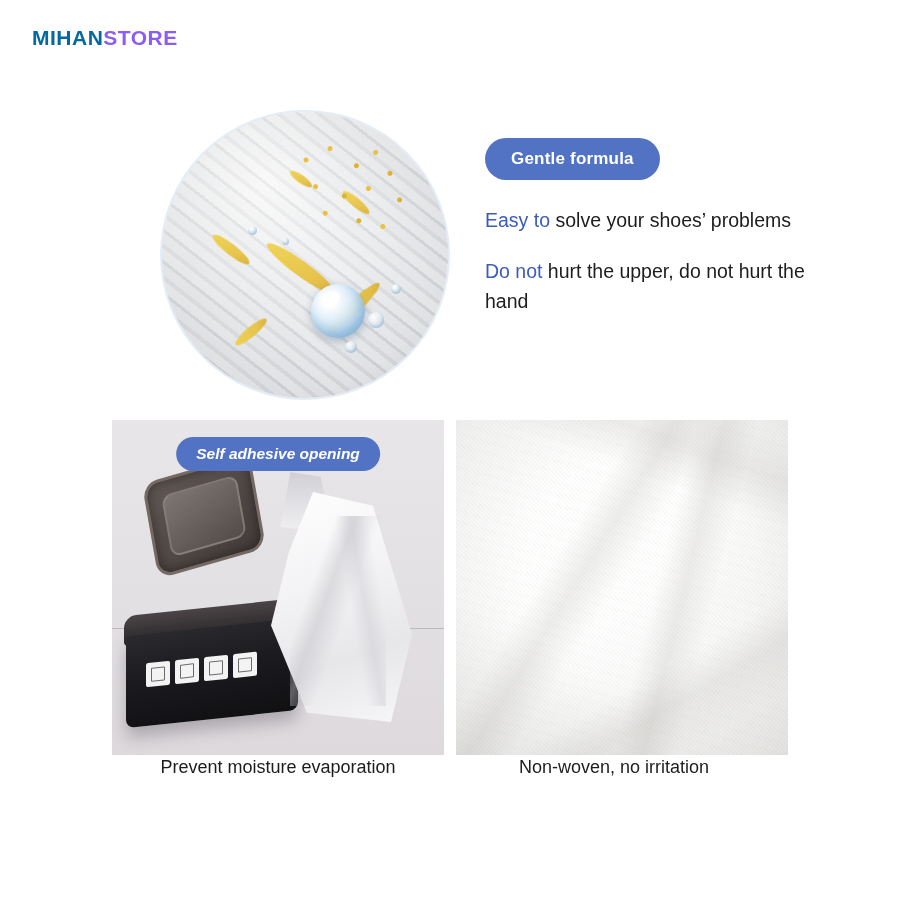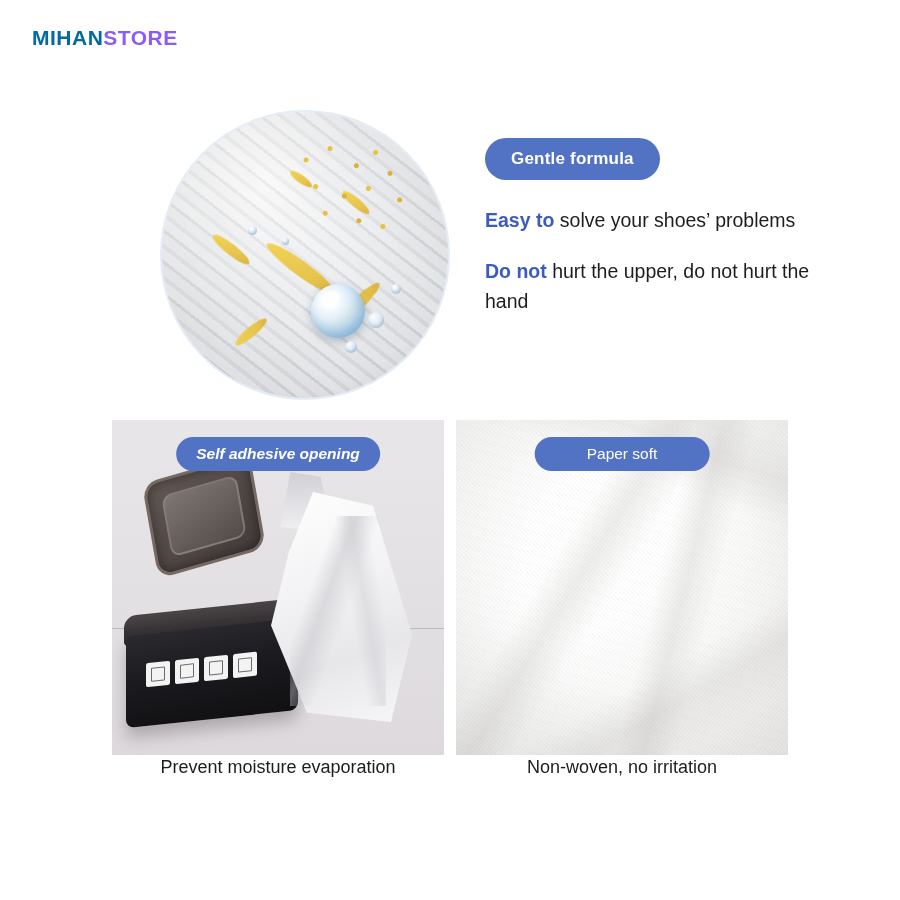--- a/index.html
+++ b/index.html
@@ -154,21 +154,21 @@
     border-radius: 22px;
     letter-spacing: 0.2px;
   }
   .hero-line {
     font-size: 19.5px;
     color: #1d1d1f;
     line-height: 1.5;
     margin-top: 26px;
   }
   .hero-line.second { margin-top: 22px; }
-  .hero-line .accent { color: #3b5bbf; font-weight: 700; margin-top: 47px; }
+  .hero-line .accent { color: #3b5bbf; font-weight: 400; margin-top: 47px; }
 
   
   .panels {
     position: absolute;
     top: 420px;
     left: 112px;
     width: 676px;
     height: 335px;
     display: flex;
     gap: 12px;
@@ -350,21 +350,21 @@
     padding: 8px 52px;
   }
 
   
   .captions {
     position: absolute;
     top: 757px;
     left: 112px;
     width: 676px;
     display: flex;
-    gap: 12px;
+    gap: 4px;
   }
   .caption {
     width: 332px;
     text-align: center;
     font-size: 18px;
     color: #1d1d1f;
   }
 </style>
 </head>
 <body>
@@ -425,21 +425,20 @@
       </div>
       <div class="wipe-sheet"></div>
       <div class="wipe-fold"></div>
       <div class="badge badge-left">Self adhesive opening</div>
     </div>
 
     <div class="panel panel-paper">
       <div class="paper-noise"></div>
       <div class="paper-folds"></div>
       <div class="paper-vignette"></div>
-      <div class="badge badge-right">Paper soft</div>
     </div>
   </div>
 
   <div class="captions">
     <div class="caption">Prevent moisture evaporation</div>
     <div class="caption">Non-woven, no irritation</div>
   </div>
 
 </div>
 

